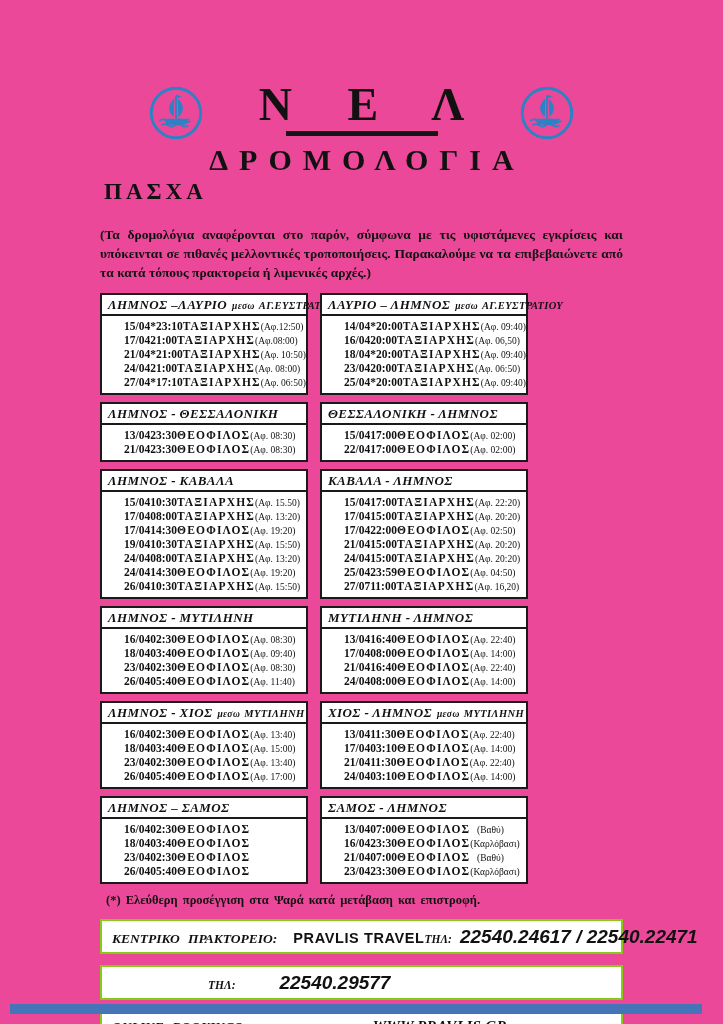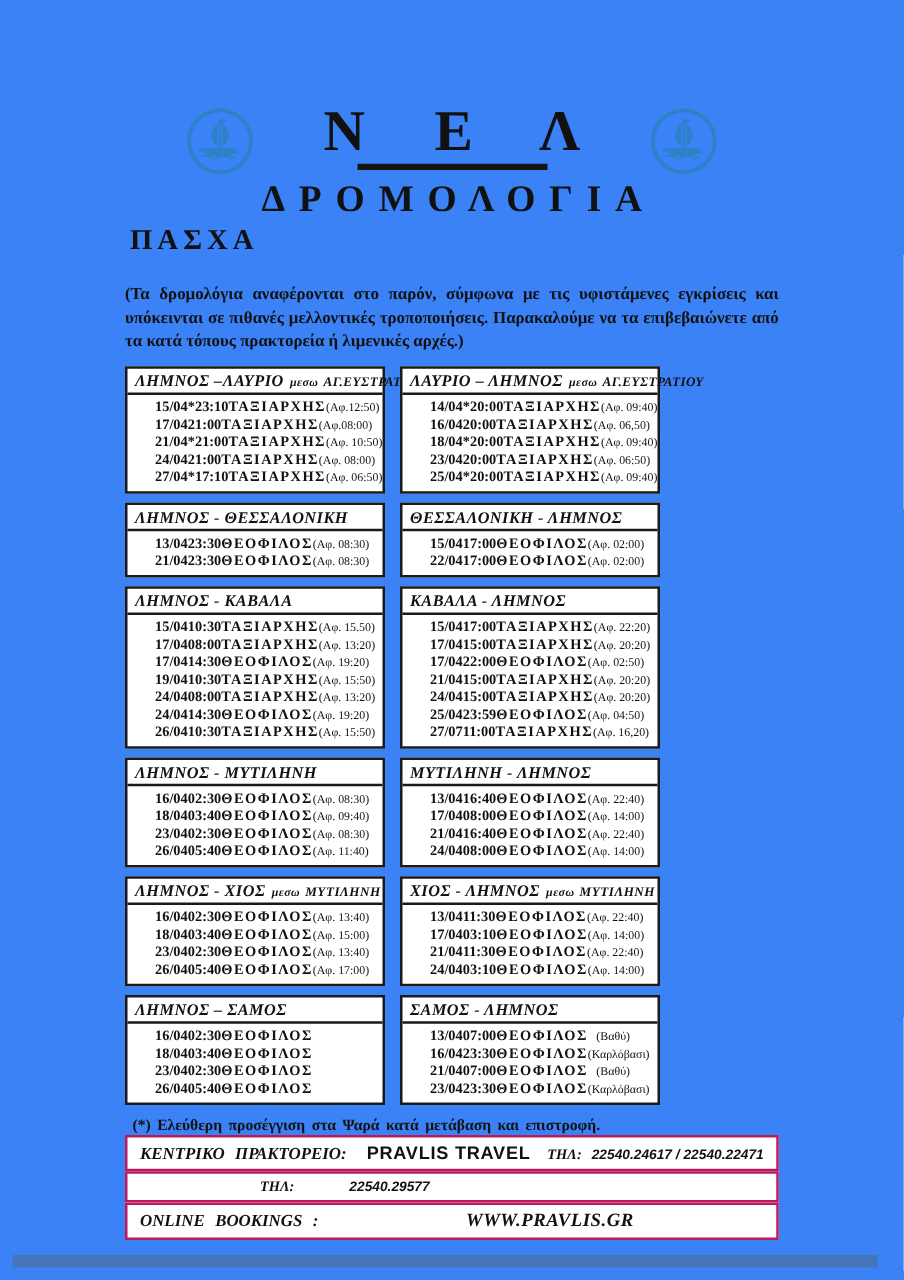--- a/index.html
+++ b/index.html
@@ -1,19 +1,19 @@
 <!DOCTYPE html>
 <html><head>
 <meta charset="utf-8">
 <style>
   * { margin:0; padding:0; box-sizing:border-box; }
   html,body { background:#e8e8e8; }
   .page {
     width:723px; height:1024px; margin:0 auto; position:relative;
-    background:#3b82f6; font-family:"Liberation Serif", serif; color:#111;
+    background:#ec4899; font-family:"Liberation Serif", serif; color:#111;
     overflow:hidden;
   }
   .content { width:523px; margin:0 auto; }
 
   
   .brand-row { display:flex; align-items:center; justify-content:center; gap:34px; margin-top:82px; }
   .brand-title { font-size:46px; font-weight:bold; letter-spacing:22px; text-indent:22px; line-height:1; }
   .logo { width:54px; height:54px; flex:0 0 auto; }
   .brand-underline { width:152px; height:5px; background:#151515; margin:3px auto 7px; }
   .doc-title { text-align:center; font-size:30px; font-weight:bold; letter-spacing:11px; text-indent:11px; line-height:1.1; }
@@ -31,25 +31,25 @@
   .route-body { padding:3px 0 4px; }
   .srow { display:flex; align-items:baseline; padding:0 22px; height:14px; line-height:14px; }
   .c-date { width:50px; font-weight:bold; font-size:11.5px; white-space:nowrap; }
   .c-time { width:46px; text-align:center; font-weight:bold; font-size:11.5px; }
   .c-ship { flex:1; text-align:center; font-weight:bold; font-size:11.5px; letter-spacing:1.2px; white-space:nowrap; }
   .c-note { width:76px; text-align:right; font-size:9.5px; white-space:nowrap; }
 
   .footnote { margin-top:9px; font-size:12.5px; font-weight:bold; padding-left:6px; word-spacing:2px; }
 
   
-  .contact-box { border:2px solid #be185d; padding:5px 10px 4px; display:flex; align-items:baseline; background:#fff; }
+  .contact-box { border:2px solid #84cc16; padding:5px 10px 4px; display:flex; align-items:baseline; margin-top:11px; background:#fff; }
   .cb-label { font-style:italic; font-weight:bold; font-size:13.5px; word-spacing:5px; white-space:nowrap; }
   .cb-name { font-family:"Liberation Sans", sans-serif; font-weight:bold; font-size:14.5px; margin-left:16px; letter-spacing:0.6px; white-space:nowrap; }
   .cb-tel-label { font-style:italic; font-weight:bold; font-size:11.5px; white-space:nowrap;text-align:right; }
-  .cb-tel-value { font-family:"Liberation Sans", sans-serif; font-style:italic; font-weight:bold; font-size:11px; margin-left:8px; white-space:nowrap; }
+  .cb-tel-value { font-family:"Liberation Sans", sans-serif; font-style:italic; font-weight:bold; font-size:19px; margin-left:8px; white-space:nowrap; }
   .ml-auto { margin-left:auto; }
   .ml-big { margin-left:96px; }
   .ml-mid { margin-left:44px; }
   .cb-url { font-style:italic; font-weight:bold; font-size:15px; margin-left:118px; letter-spacing:0.4px; }
 
   .footer-bar { position:absolute; left:10px; bottom:10px; width:692px; height:10px; }
 </style>
 </head>
 <body>
 

